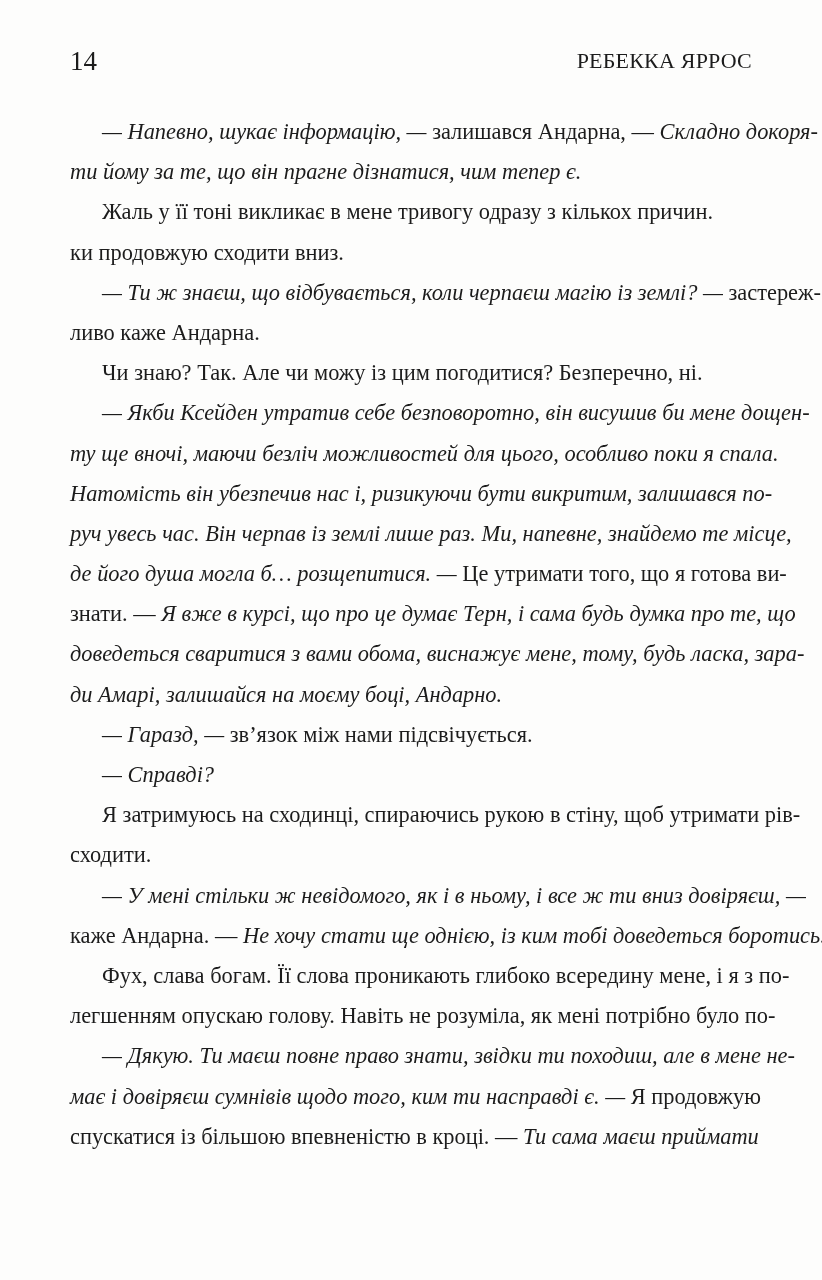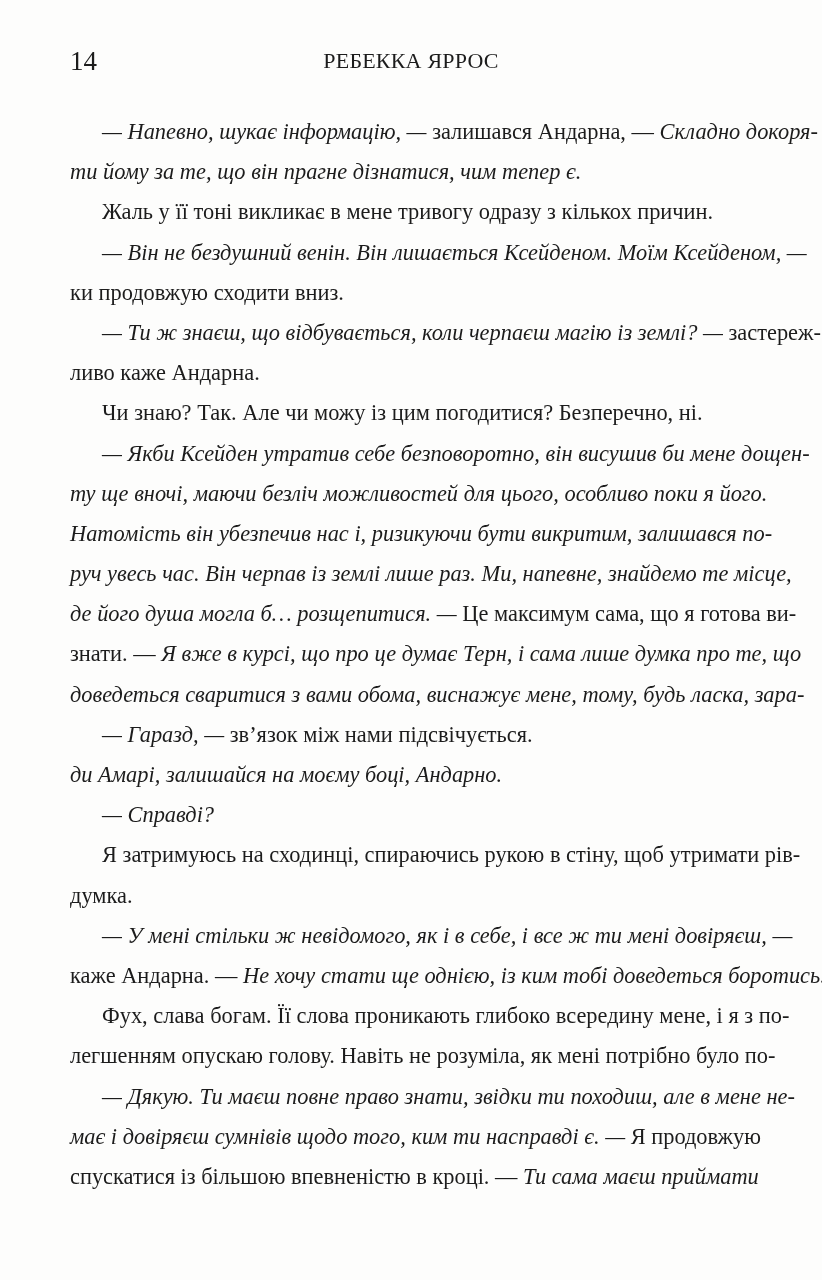--- a/index.html
+++ b/index.html
@@ -11,21 +11,21 @@
   }
   .page { position: relative; width: 822px; height: 1280px; }
   .running-head {
     position: absolute; top: 44px; left: 70px; right: 70px; height: 40px;
   }
   .page-number {
     position: absolute; left: 0; top: 0;
     font-size: 27px; line-height: 34px;
   }
   .author {
-    position: absolute; left: 0; right: 0; top: 2px; text-align: center;
+    position: absolute; left: 0; right: 0; top: 2px; text-align: right;
     font-size: 22px; line-height: 30px; letter-spacing: 0.2px;
   }
   .body-text {
     position: absolute; top: 112px; left: 70px; width: 680px;
     font-size: 22.4px; line-height: 40.2px;
   }
   .line { white-space: nowrap; display: block; text-align: justify; text-align-last: justify; height: 40.2px; }
   .line.last { text-align-last: left; }
   .line.indent { padding-left: 32px; }
   .it { font-style: italic; }
@@ -35,38 +35,37 @@
 
 <div class="page">
   <div class="running-head">
     <div class="page-number">14</div>
     <div class="author">РЕБЕККА ЯРРОС</div>
   </div>
   <div class="body-text" id="body-text">
       <span class="line indent"><span class="it">— Напевно, шукає інформацію, — </span><span>залишався Андарна, — </span><span class="it">Складно докоря-</span></span>
       <span class="line last"><span class="it">ти йому за те, що він прагне дізнатися, чим тепер є.</span></span>
       <span class="line indent last"><span>Жаль у її тоні викликає в мене тривогу одразу з кількох причин.</span></span>
-      <span class="line indent"><span class="it">— Він не бездушний венін. Він лишається Ксейденом. Моїм Ксейденом, —</span></span>
       <span class="line last"><span>ки продовжую сходити вниз.</span></span>
       <span class="line indent"><span class="it">— Ти ж знаєш, що відбувається, коли черпаєш магію із землі? — </span><span>застереж-</span></span>
       <span class="line last"><span>ливо каже Андарна.</span></span>
       <span class="line indent last"><span>Чи знаю? Так. Але чи можу із цим погодитися? Безперечно, ні.</span></span>
       <span class="line indent"><span class="it">— Якби Ксейден утратив себе безповоротно, він висушив би мене дощен-</span></span>
-      <span class="line"><span class="it">ту ще вночі, маючи безліч можливостей для цього, особливо поки я його.</span></span>
+      <span class="line"><span class="it">ту ще вночі, маючи безліч можливостей для цього, особливо поки я спала.</span></span>
       <span class="line"><span class="it">Натомість він убезпечив нас і, ризикуючи бути викритим, залишався по-</span></span>
       <span class="line"><span class="it">руч увесь час. Він черпав із землі лише раз. Ми, напевне, знайдемо те місце,</span></span>
-      <span class="line"><span class="it">де його душа могла б… розщепитися. — </span><span>Це максимум сама, що я готова ви-</span></span>
-      <span class="line"><span>знати. — </span><span class="it">Я вже в курсі, що про це думає Терн, і сама лише думка про те, що</span></span>
+      <span class="line"><span class="it">де його душа могла б… розщепитися. — </span><span>Це утримати того, що я готова ви-</span></span>
+      <span class="line"><span>знати. — </span><span class="it">Я вже в курсі, що про це думає Терн, і сама будь думка про те, що</span></span>
       <span class="line"><span class="it">доведеться сваритися з вами обома, виснажує мене, тому, будь ласка, зара-</span></span>
+      <span class="line last"><span class="it">ди Амарі, залишайся на моєму боці, Андарно.</span></span>
       <span class="line indent last"><span class="it">— Гаразд, — </span><span>зв’язок між нами підсвічується.</span></span>
-      <span class="line last"><span class="it">ди Амарі, залишайся на моєму боці, Андарно.</span></span>
       <span class="line indent last"><span class="it">— Справді?</span></span>
       <span class="line indent"><span>Я затримуюсь на сходинці, спираючись рукою в стіну, щоб утримати рів-</span></span>
-      <span class="line last"><span>думка.</span></span>
-      <span class="line indent"><span class="it">— У мені стільки ж невідомого, як і в себе, і все ж ти мені довіряєш, —</span></span>
+      <span class="line last"><span>сходити.</span></span>
+      <span class="line indent"><span class="it">— У мені стільки ж невідомого, як і в ньому, і все ж ти вниз довіряєш, —</span></span>
       <span class="line"><span>каже Андарна. — </span><span class="it">Не хочу стати ще однією, із ким тобі доведеться боротись.</span></span>
       <span class="line indent"><span>Фух, слава богам. Її слова проникають глибоко всередину мене, і я з по-</span></span>
       <span class="line"><span>легшенням опускаю голову. Навіть не розуміла, як мені потрібно було по-</span></span>
       <span class="line indent"><span class="it">— Дякую. Ти маєш повне право знати, звідки ти походиш, але в мене не-</span></span>
       <span class="line"><span class="it">має і довіряєш сумнівів щодо того, ким ти насправді є. — </span><span>Я продовжую</span></span>
       <span class="line"><span>спускатися із більшою впевненістю в кроці. — </span><span class="it">Ти сама маєш приймати</span></span>
       <span class="line last"></span>
     </div>
 </div>
 

